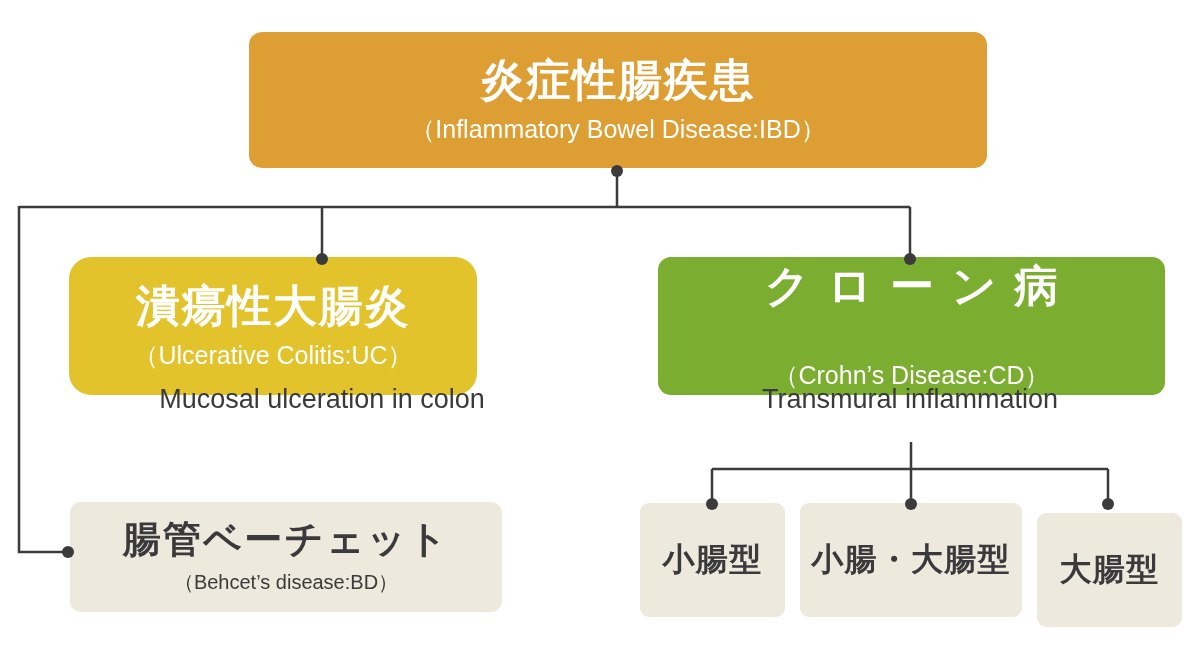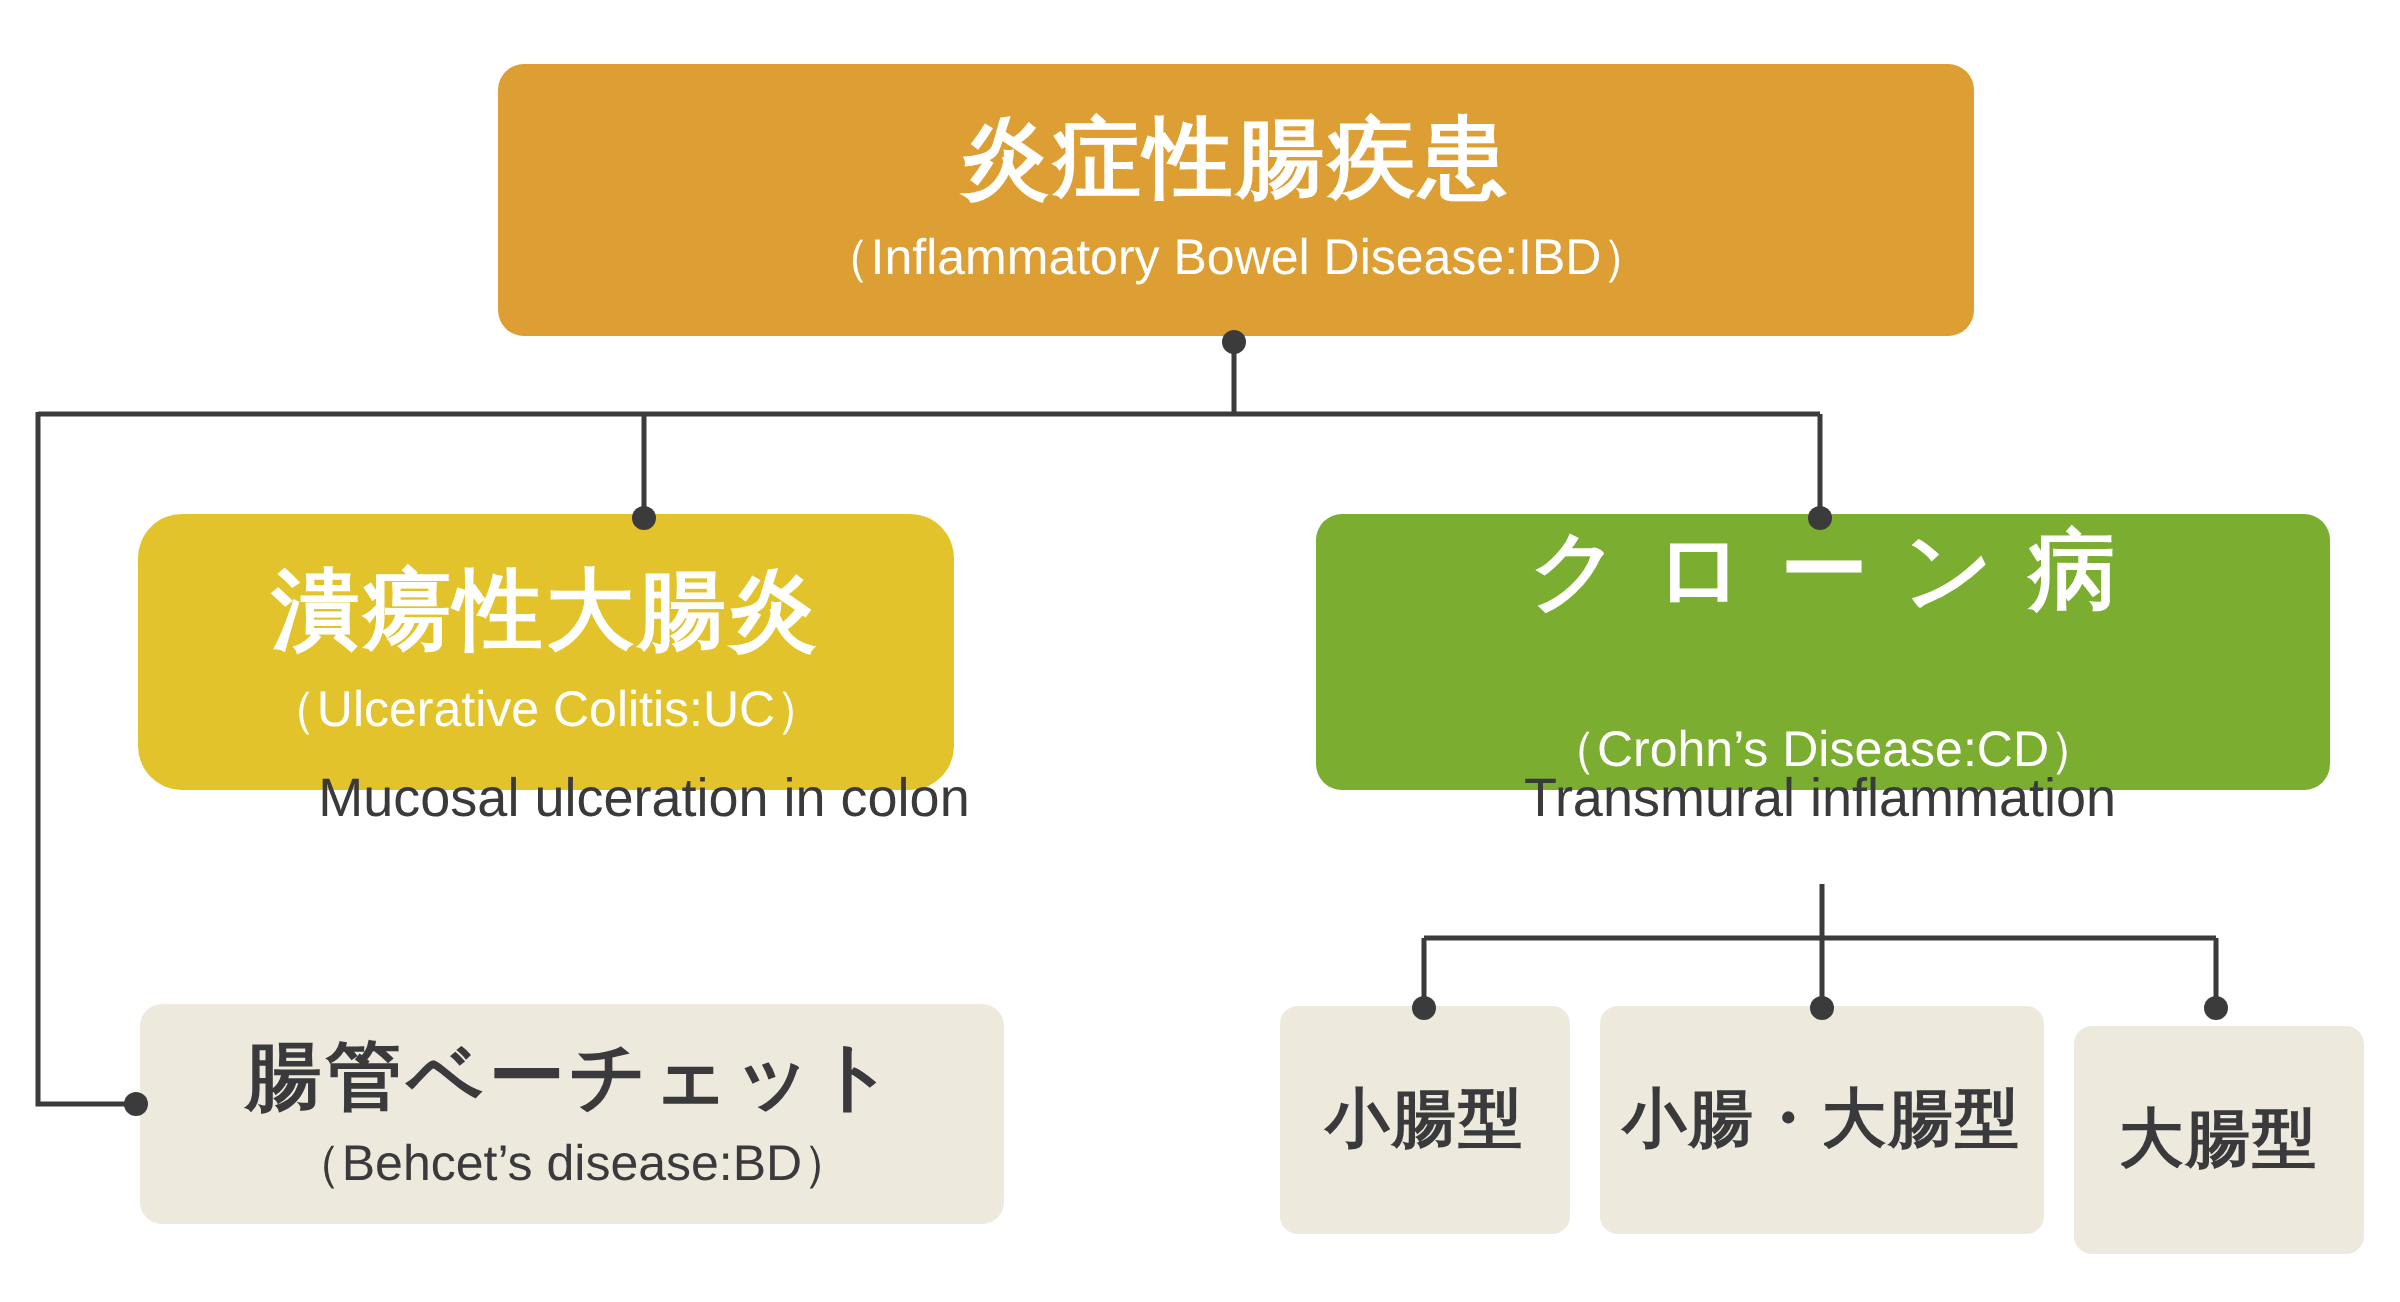--- a/index.html
+++ b/index.html
@@ -72,21 +72,21 @@
   }
   .bd .title {
     color: var(--text_dark);
     font-size: 38px;
     line-height: 44px;
     letter-spacing: 0.06em;
   }
   .bd .subtitle {
     margin-top: 6px;
     color: var(--text_dark);
-    font-size: 25px;
+    font-size: 20px;
   }
   .type-label {
     color: var(--text_dark);
     font-weight: bold;
     font-size: 32px;
     letter-spacing: 0.04em;
     white-space: nowrap;
   }
   .caption {
     position: absolute;

